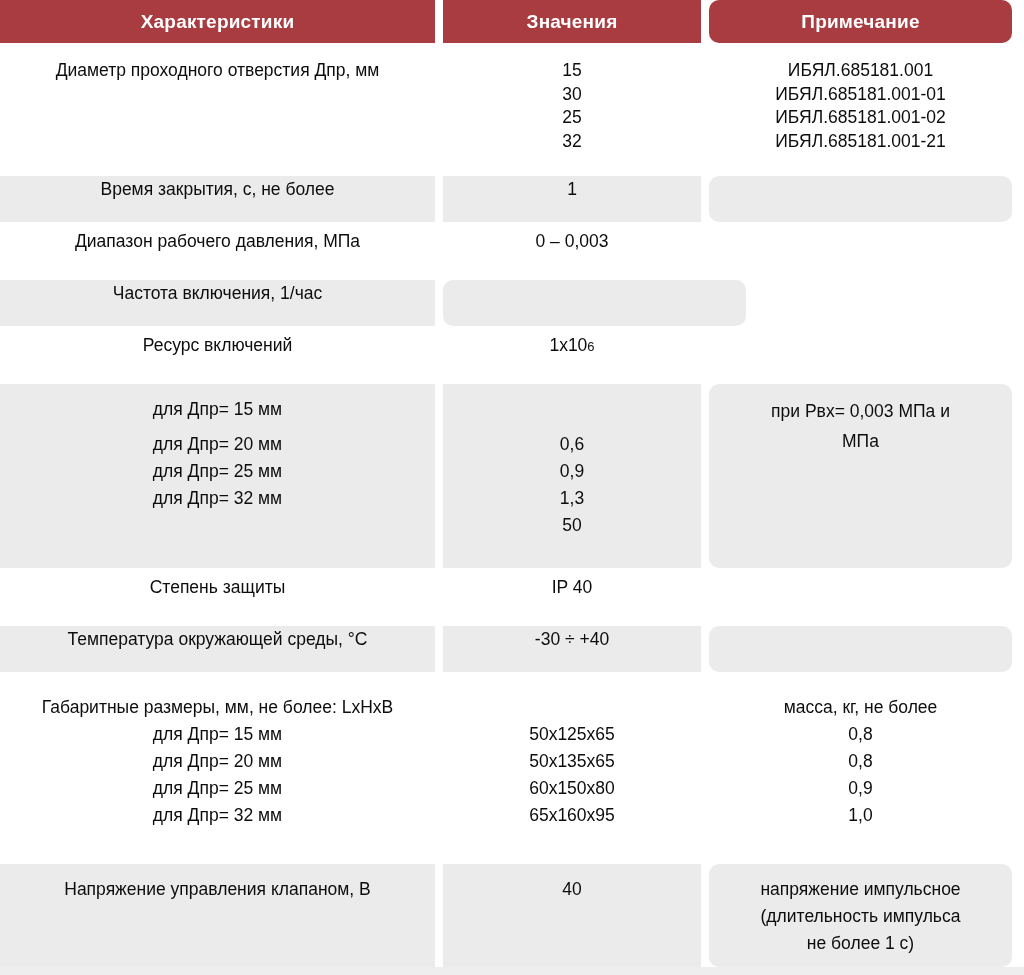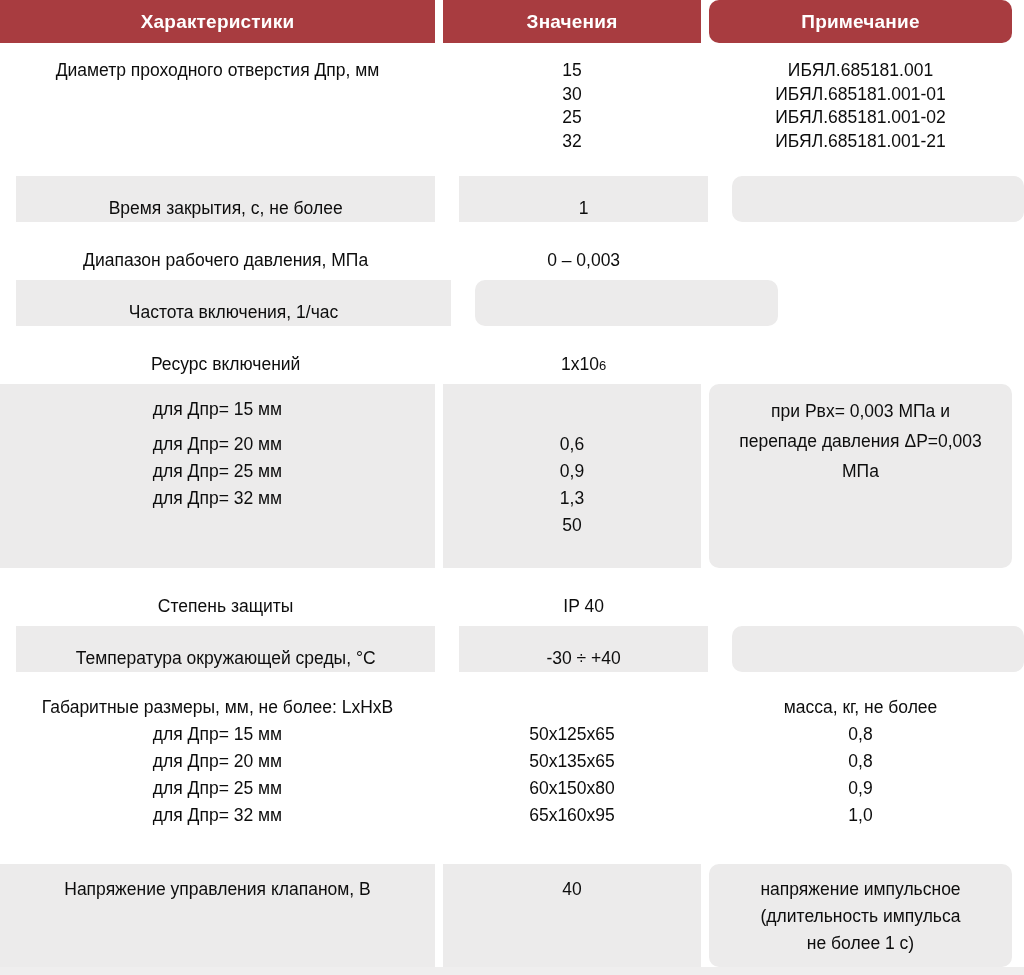--- a/index.html
+++ b/index.html
@@ -44,21 +44,21 @@
     letter-spacing: 0.2px;
   }
 
   .bg-white .cell { background: #ffffff; }
   .bg-gray  .cell { background: #ECEBEB; }
 
   .line { line-height: 27px; height: 27px; white-space: nowrap; }
   .small-digit { font-size: 13px; }
 
   
-  .kind-single .cell { min-height: 46px; justify-content: flex-end; margin-left: 16px; }
+  .kind-single .cell { min-height: 46px; justify-content: flex-start; }
 
   .kind-values-list .cell { padding: 13px 0 17px 0; min-height: 124px; }
   .kind-values-list .line { line-height: 23.5px; height: 23.5px; }
 
   .kind-flow-gap .cell { padding: 12px 0 28px 0; min-height: 184px; }
   .kind-flow-gap .c1 .line:first-child,
   .kind-flow-gap .cell.c1 .line:first-child { margin-bottom: 8px; }
   .kind-flow-gap .cell.c2 .line:first-child { margin-bottom: 8px; }
   .kind-flow-gap .cell.c3 { justify-content: flex-start; padding: 12px 0; }
   .kind-flow-gap .cell.c3 .line { line-height: 30px; height: 30px; }
@@ -142,21 +142,20 @@
         </div>
         <div class="cell c2">
           <div class="line"></div>
           <div class="line">0,6</div>
           <div class="line">0,9</div>
           <div class="line">1,3</div>
           <div class="line">50</div>
         </div>
         <div class="cell c3">
           <div class="line">при Рвх= 0,003 МПа и</div>
-          <div class="line">перепаде давления ΔР=0,003</div>
           <div class="line">МПа</div>
         </div>
       </div>
       <div class="row bg-white kind-single">
         <div class="cell c1">
           <div class="line">Степень защиты</div>
         </div>
         <div class="cell c2">
           <div class="line">IP 40</div>
         </div>

